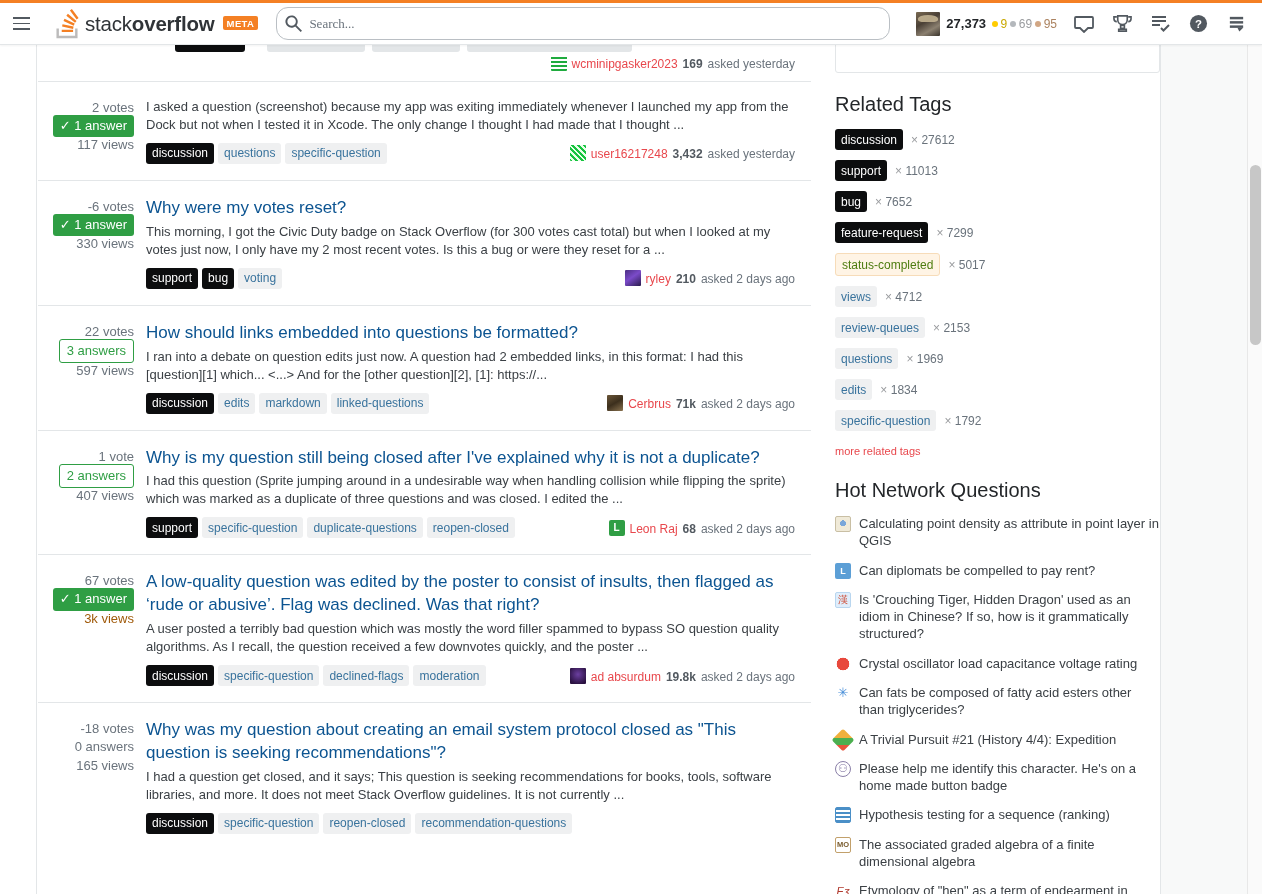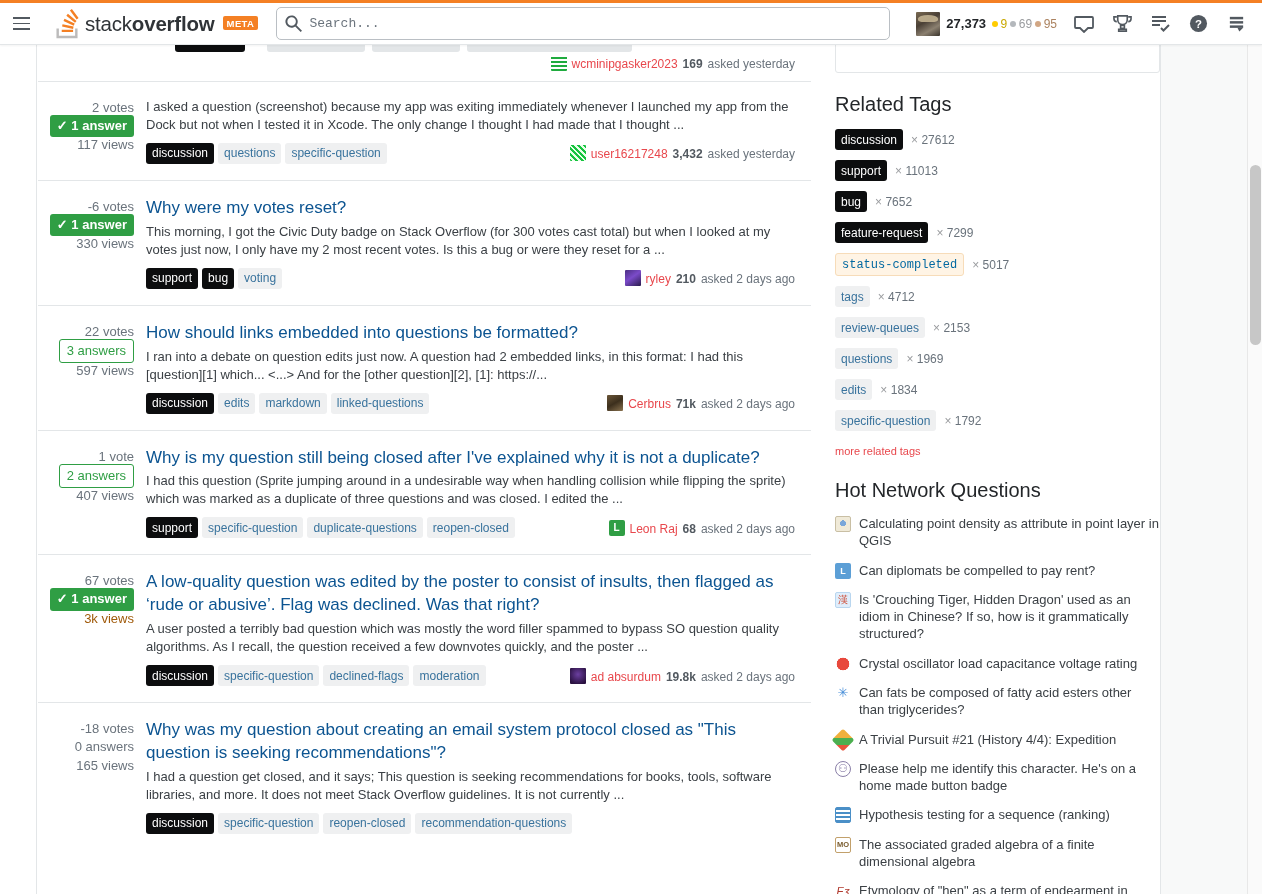--- a/index.html
+++ b/index.html
@@ -37,23 +37,23 @@
   .brand-text .bold { font-weight: 700; }
   .meta-badge {
     background: #f48024; color: #fff; font-size: 9.5px; font-weight: 700;
     padding: 2px 4px 1px; border-radius: 2px; letter-spacing: .4px;
     margin-left: 4px; position: relative; top: -1px;
   }
 
   .searchwrap { margin-left: 12px; position: relative; }
   .searchbox {
     width: 614px; height: 33px;
-    border: 1px solid #babfc4; border-radius: 5px;
+    border: 1px solid #babfc4; border-radius: 12px;
     padding: 0 9px 0 32px; font-size: 13px; color: #c2410c;
-    font-family: Liberation Mono, monospace; background: #fff;
+    font-family: Liberation Serif, serif; background: #fff;
   }
   .searchbox::placeholder { color: #6a737c; }
   .search-icon { position: absolute; left: 9px; top: 8px; pointer-events: none; }
 
   .nav-right { display: flex; align-items: center; margin-left: auto; padding-right: 7px; gap: 0; }
   .user-box { display: flex; align-items: center; gap: 6px; padding: 4px 8px; cursor: pointer; border-radius: 3px; }
   .avatar-me {
     width: 24px; height: 24px; border-radius: 1px;
     background: linear-gradient(150deg,#7a6a52 0%,#4a4036 40%,#8b8070 70%,#3a342c 100%);
     position: relative; overflow: hidden;
@@ -110,21 +110,21 @@
   .qlist { border-top: 0; }
   .qrow { display: flex; padding: 16px 16px 16px 0; border-top: 1px solid #e3e6e8; }
   .qrow.first { border-top: 0; padding-top: 0; }
   .qstats {
     width: 108px; min-width: 108px; padding-right: 12px;
     display: flex; flex-direction: column; align-items: flex-end; 
     font-size: 13px; color: #6a737c; padding-top: 2px;
   }
   .votes { color: #6a737c; font-size: 13px; }
   .ansbox { font-size: 13px; padding: 4px 7px; border-radius: 3px; line-height: 1.1; }
-  .ansbox.accepted { background: #2f9e44; color: #fff; font-weight: 700; }
+  .ansbox.accepted { background: #2f9e44; color: #fff; font-weight: 400; }
   .ansbox.answered { border: 1px solid #2f9e44; color: #2f9e44; background: transparent; }
   .ansbox.none { border: 0; color: #6a737c; padding: 4px 0; }
   .views { font-size: 13px; color: #6a737c; }
   .views.hot { color: #a05a0a; }
 
   .qsummary { flex: 1; min-width: 0; }
   .qtitle {
     font-size: 17px; line-height: 1.35; color: #0c5491;
     margin-bottom: 3px; cursor: pointer;
   }
@@ -170,21 +170,21 @@
     padding: 8px 14px; cursor: pointer; white-space: nowrap;
     font-family: "Liberation Sans", sans-serif;
   }
   .side-h2 { font-size: 20px; font-weight: 400; color: #232629; margin: 20px 0 13px; }
   .reltag-row { display: flex; align-items: center; gap: 8px; margin-bottom: 10px; }
   .reltag {
     font-size: 12px; padding: 4.5px 6px; border-radius: 3px;
     background: #eff0f1; color: #39739d; cursor: pointer; line-height: 1;
   }
   .reltag.required { background: #0c0d0e; color: #fff; }
-  .reltag.status { background: #fff4e5; color: #0369a1; border: 1px solid #f7dcb9; font-family: Liberation Mono, monospace; }
+  .reltag.status { background: #fff4e5; color: #4d7c0f; border: 1px solid #f7dcb9; }
   .relcount { font-size: 12px; color: #6a737c; }
   .relcount .x { color: #9a9c9f; }
   .morelink { font-size: 11px; color: #e8474c; cursor: pointer; margin-top: 4px; display: inline-block; text-align: center; }
 
   .hot-list { margin-top: 13px; }
   .hot-item { display: flex; gap: 8px; margin-bottom: 12px; align-items: flex-start; }
   .site-ico { width: 16px; height: 16px; flex: 0 0 16px; margin-top: 1px; border-radius: 2px; }
   .hot-text { font-size: 13px; line-height: 1.33; color: #3b4045; cursor: pointer; }
 
   .ico-gis { background: radial-gradient(circle at 50% 45%,#7aa7d9 0 28%,#f0ead8 30%); border: 1px solid #c9bfa4; }
@@ -486,21 +486,21 @@
             </div>
             <div class="reltag-row">
               <span class="reltag required">feature-request</span>
               <span class="relcount"><span class="x">×</span> 7299</span>
             </div>
             <div class="reltag-row">
               <span class="reltag status">status-completed</span>
               <span class="relcount"><span class="x">×</span> 5017</span>
             </div>
             <div class="reltag-row">
-              <span class="reltag">tags</span>
+              <span class="reltag">views</span>
               <span class="relcount"><span class="x">×</span> 4712</span>
             </div>
             <div class="reltag-row">
               <span class="reltag">review-queues</span>
               <span class="relcount"><span class="x">×</span> 2153</span>
             </div>
             <div class="reltag-row">
               <span class="reltag">questions</span>
               <span class="relcount"><span class="x">×</span> 1969</span>
             </div>

